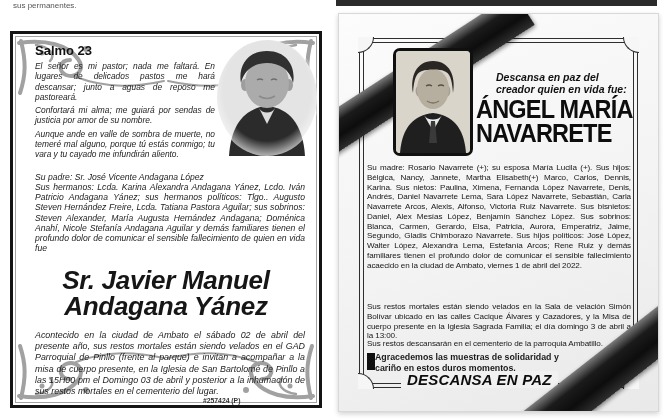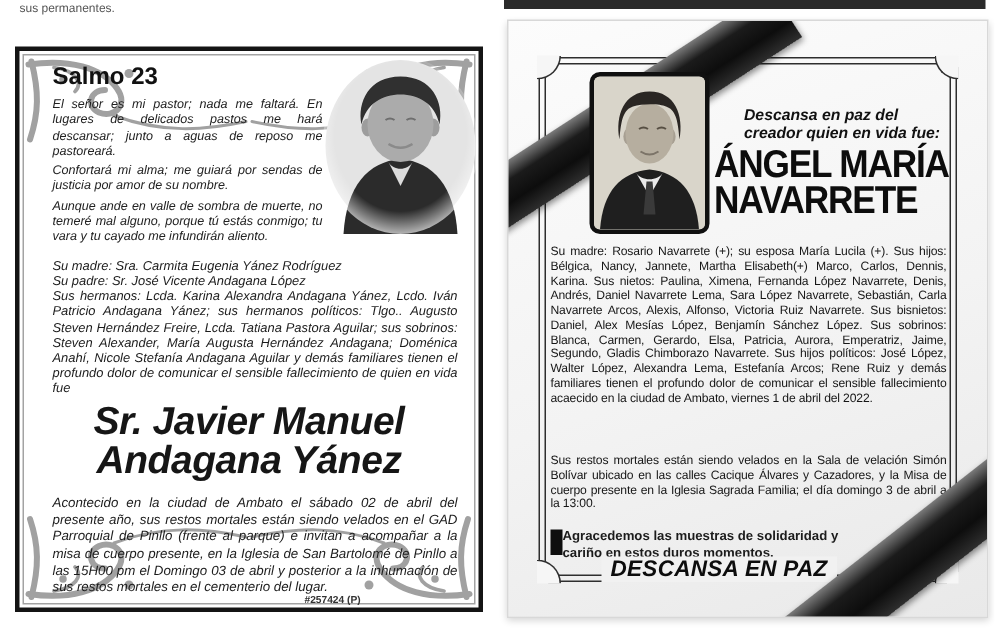--- a/index.html
+++ b/index.html
@@ -19,21 +19,21 @@
     background:#fff;border:3px solid #141414;
   }
   .card-left .innerline{position:absolute;inset:2px;border:1px solid #a3a3a3;pointer-events:none;}
   .orn{position:absolute;width:150px;height:60px;opacity:.8;pointer-events:none;}
   .orn.tl{left:3px;top:3px;}
   .orn.tr{right:3px;top:3px;transform:scaleX(-1);}
   .orn.bl{left:3px;bottom:3px;transform:scaleY(-1);}
   .orn.br{right:3px;bottom:3px;transform:scale(-1,-1);}
 
   .psalm{position:absolute;left:22px;top:9px;width:180px;z-index:3;}
-  .psalm .ptitle{font-size:16px;font-weight:bold;color:#111;margin:0 0 3px 0;}
+  .psalm .ptitle{font-size:13px;font-weight:bold;color:#111;margin:0 0 3px 0;}
   .psalm p{margin:0 0 3px 0;font-style:italic;font-size:8.4px;line-height:1.22;text-align:justify;color:#222;}
 
   .photo-left{position:absolute;right:0;top:4px;width:104px;height:118px;z-index:2;}
 
   .parte{
     position:absolute;left:8px;top:118px;width:206px;text-align:center;
     font-weight:bold;font-style:italic;font-size:13px;letter-spacing:.3px;color:#111;z-index:3;
   }
   .fam{position:absolute;left:22px;top:138px;width:270px;font-style:italic;font-size:8.6px;line-height:1.18;text-align:justify;color:#1c1c1c;z-index:3;}
   .fam .ln{white-space:nowrap;}
@@ -164,21 +164,20 @@
       <path d="M52,13 C31,13 23,30 26,45 C29,31 40,25 52,25 C64,25 75,31 78,45 C81,30 73,13 52,13 Z" fill="#303030"></path>
       <path d="M42,42 q3,-2 6,0" stroke="#6e6e6e" stroke-width="1.4" fill="none"></path>
       <path d="M56,42 q3,-2 6,0" stroke="#6e6e6e" stroke-width="1.4" fill="none"></path>
       <path d="M44,58 q8,5 16,0" stroke="#8a8a8a" stroke-width="1.6" fill="none"></path>
       <ellipse cx="52" cy="59" rx="52" ry="59" fill="url(#vigL)"></ellipse>
     </svg>
   </div>
 
 
   <div class="fam">
-    <div class="ln">Su madre: Sra. Carmita Eugenia Yánez Rodríguez</div>
     <div class="ln">Su padre: Sr. José Vicente Andagana López</div>
     <div>Sus hermanos: Lcda. Karina Alexandra Andagana Yánez, Lcdo. Iván Patricio Andagana Yánez; sus hermanos políticos: Tlgo.. Augusto Steven Hernández Freire, Lcda. Tatiana Pastora Aguilar; sus sobrinos: Steven Alexander, María Augusta Hernández Andagana; Doménica Anahí, Nicole Stefanía Andagana Aguilar y demás familiares tienen el profundo dolor de comunicar el sensible fallecimiento de quien en vida fue</div>
   </div>
 
   <div class="name-left">
     <div>Sr. Javier Manuel</div>
     <div>Andagana Yánez</div>
   </div>
 
   <div class="details">Acontecido en la ciudad de Ambato el sábado 02 de abril del presente año, sus restos mortales están siendo velados en el GAD Parroquial de Pinllo (frente al parque) e invitan a acompañar a la misa de cuerpo presente, en la Iglesia de San Bartolomé de Pinllo a las 15H00 pm el Domingo 03 de abril y posterior a la inhumación de sus restos mortales en el cementerio del lugar.</div>
@@ -219,20 +218,21 @@
     <div>creador quien en vida fue:</div>
   </div>
 
   <div class="name-right">
     <div>ÁNGEL MARÍA</div>
     <div>NAVARRETE</div>
   </div>
 
   <div class="rbody b1">Su madre: Rosario Navarrete (+); su esposa María Lucila (+). Sus hijos: Bélgica, Nancy, Jannete, Martha Elisabeth(+) Marco, Carlos, Dennis, Karina. Sus nietos: Paulina, Ximena, Fernanda López Navarrete, Denis, Andrés, Daniel Navarrete Lema, Sara López Navarrete, Sebastián, Carla Navarrete Arcos, Alexis, Alfonso, Victoria Ruiz Navarrete. Sus bisnietos: Daniel, Alex Mesías López, Benjamín Sánchez López. Sus sobrinos: Blanca, Carmen, Gerardo, Elsa, Patricia, Aurora, Emperatriz, Jaime, Segundo, Gladis Chimborazo Navarrete. Sus hijos políticos: José López, Walter López, Alexandra Lema, Estefanía Arcos; Rene Ruiz y demás familiares tienen el profundo dolor de comunicar el sensible fallecimiento acaecido en la ciudad de Ambato, viernes 1 de abril del 2022.</div>
   <div class="rbody b2">Sus restos mortales están siendo velados en la Sala de velación Simón Bolívar ubicado en las calles Cacique Álvares y Cazadores, y la Misa de cuerpo presente en la Iglesia Sagrada Familia; el día domingo 3 de abril a la 13:00.</div>
+  <div class="rbody b3">Sus restos descansarán en el cementerio de la parroquia Ambatillo.</div>
 
   <div class="thanks">
     <div class="sq"></div>
     <div class="ttext">Agracedemos las muestras de solidaridad y cariño en estos duros momentos.</div>
   </div>
 
   <div class="farewell">DESCANSA EN PAZ</div>
 </div>
 
 </body></html>

